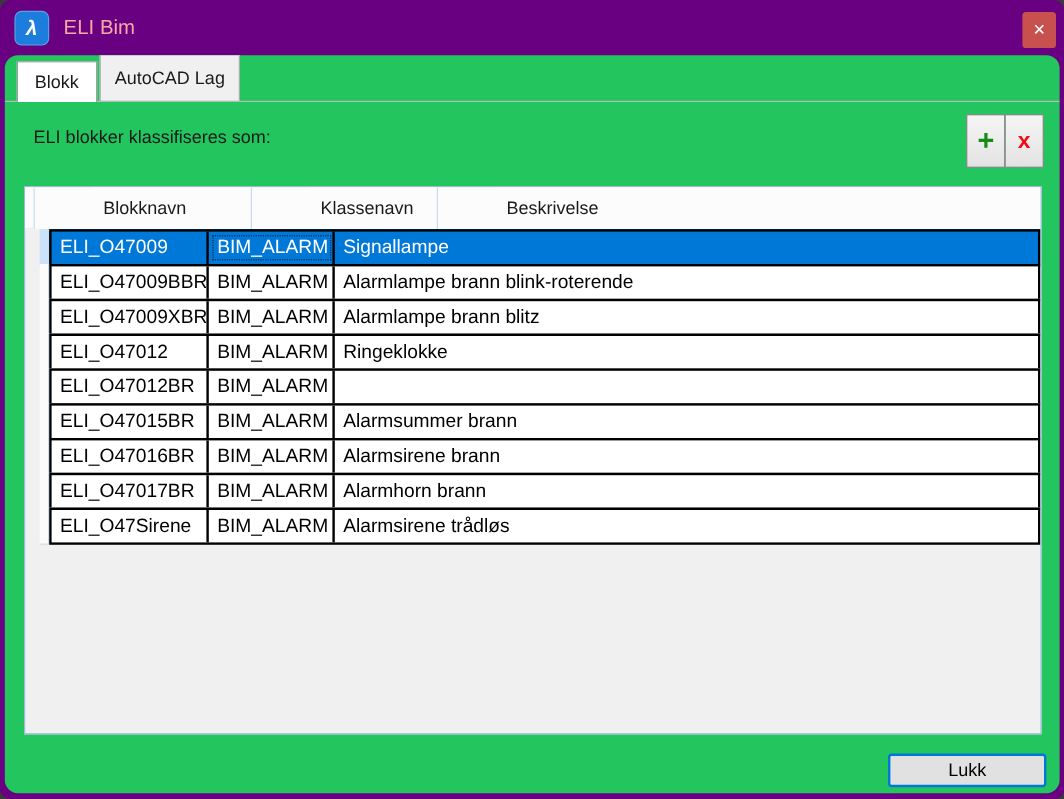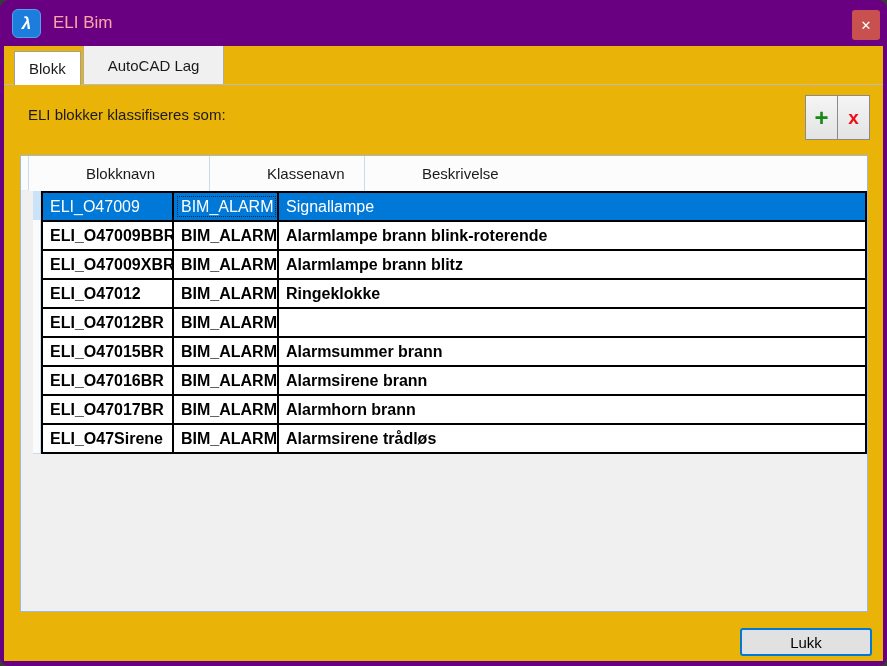--- a/index.html
+++ b/index.html
@@ -20,39 +20,39 @@
   }
   .title-text { color:#fca5a5; font-size:17px; margin-left:12px; }
   .close-btn {
     position:absolute; right:7px; top:10px; width:28px; height:30px;
     background:#c8514f; border-radius:3px; display:flex; align-items:center;
     justify-content:center; color:#fff; font-size:13px; font-weight:bold; cursor:pointer;
   }
   
   .body {
     position:absolute; left:4px; right:4px; top:46px; bottom:5px;
-    background:#eab308; overflow:hidden;
+    background:#22c55e; overflow:hidden;border-radius:11px;
   }
   
   .tabstrip {
     position:absolute; left:0; right:0; top:5px; height:34px;
     display:flex; align-items:flex-end; padding-left:10px;
     border-bottom:1px solid #bababa;
   }
   .tab {
     font-size:15px; color:#1a1a1a; display:flex; align-items:center;
     justify-content:center; cursor:pointer;
   }
   .tab.active {
     height:34px; background:#fff; border:1px solid #9f9f9f; border-bottom:none;
     margin-bottom:-1px; padding:0 14px; z-index:2;
   }
   .tab.inactive {
     height:39px; background:#f0f0f0; border:1px solid #acacac; border-bottom:none;
-    padding:0 24px; margin-left:2px;
+    padding:0 12px; margin-left:2px;
   }
   
   .caption { position:absolute; left:24px; top:60px; font-size:15px; color:#1a1a1a; }
   .tool-buttons { position:absolute; right:13px; top:49px; display:flex; }
   .tool-btn {
     width:33px; height:45px; border:1px solid #8a8a8a;
     background:linear-gradient(#f5f5f5,#e3e3e3);
     display:flex; align-items:center; justify-content:center;
     font-weight:bold; cursor:pointer;
   }
@@ -65,21 +65,21 @@
     border:1px solid #9dbbd8; background:#f0f0f0; overflow:hidden;
   }
   .grid-header { display:flex; height:35px; background:#fcfcfc;gap:48px; }
   .gh-sliver { width:8px; border-right:1px solid #c9dcee; border-bottom:1px solid #e4eef8; background:#fbfbfb; }
   .gh-cell {
     font-size:15px; color:#1a1a1a; line-height:35px; padding-left:9px;
     border-right:1px solid #c9dcee; background:#fcfcfc;
   }
   .gh-c1 { width:133px; } .gh-c2 { width:107px; } .gh-c3 { flex:1; border-right:none; }
   .grid-row { display:flex;margin-left:12px; }
-  .grid-row + .grid-row { margin-top:-2px;font-weight:bold; }
+  .grid-row + .grid-row { margin-top:-2px; }
   .row-sliver {
     width:8px; background:#fbfbfb; border-right:1px solid #c9dcee;
     border-bottom:1px solid #c9dcee;
   }
   .grid-row.selected .row-sliver { background:#cbe3f8; }
   .rowbox {
     flex:1; display:flex; border:2px solid #000; height:31px; background:#fff;
     font-size:16px; color:#000;
   }
   .grid-row.selected .rowbox { background:#0078d7; color:#fff; }

